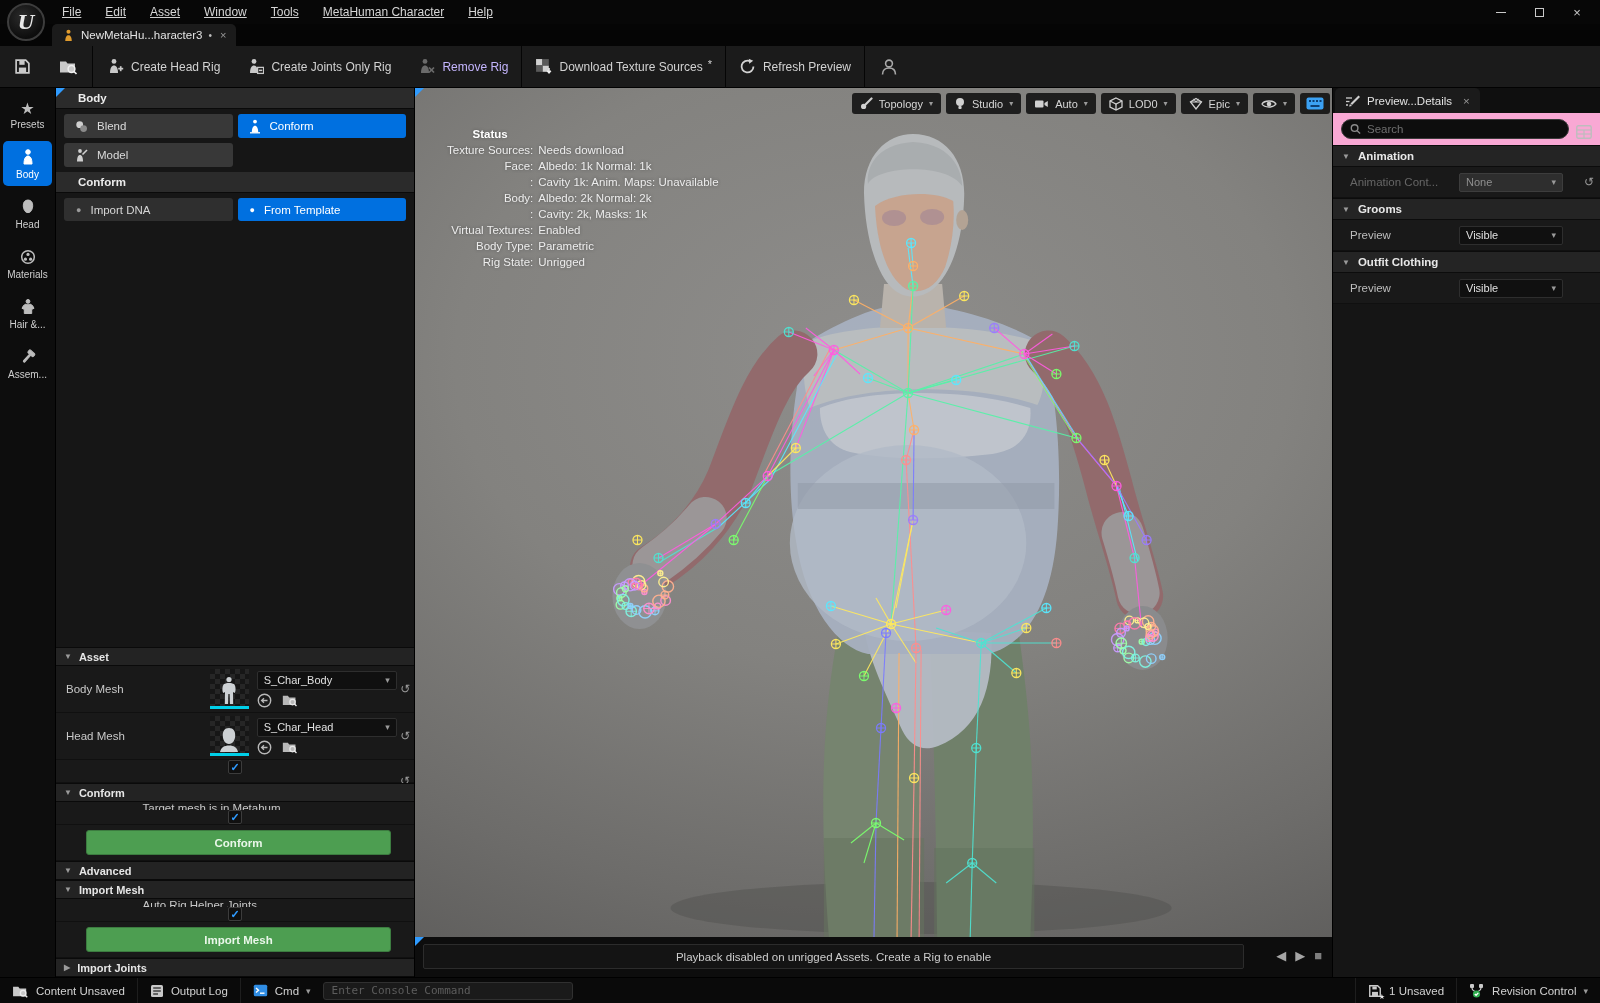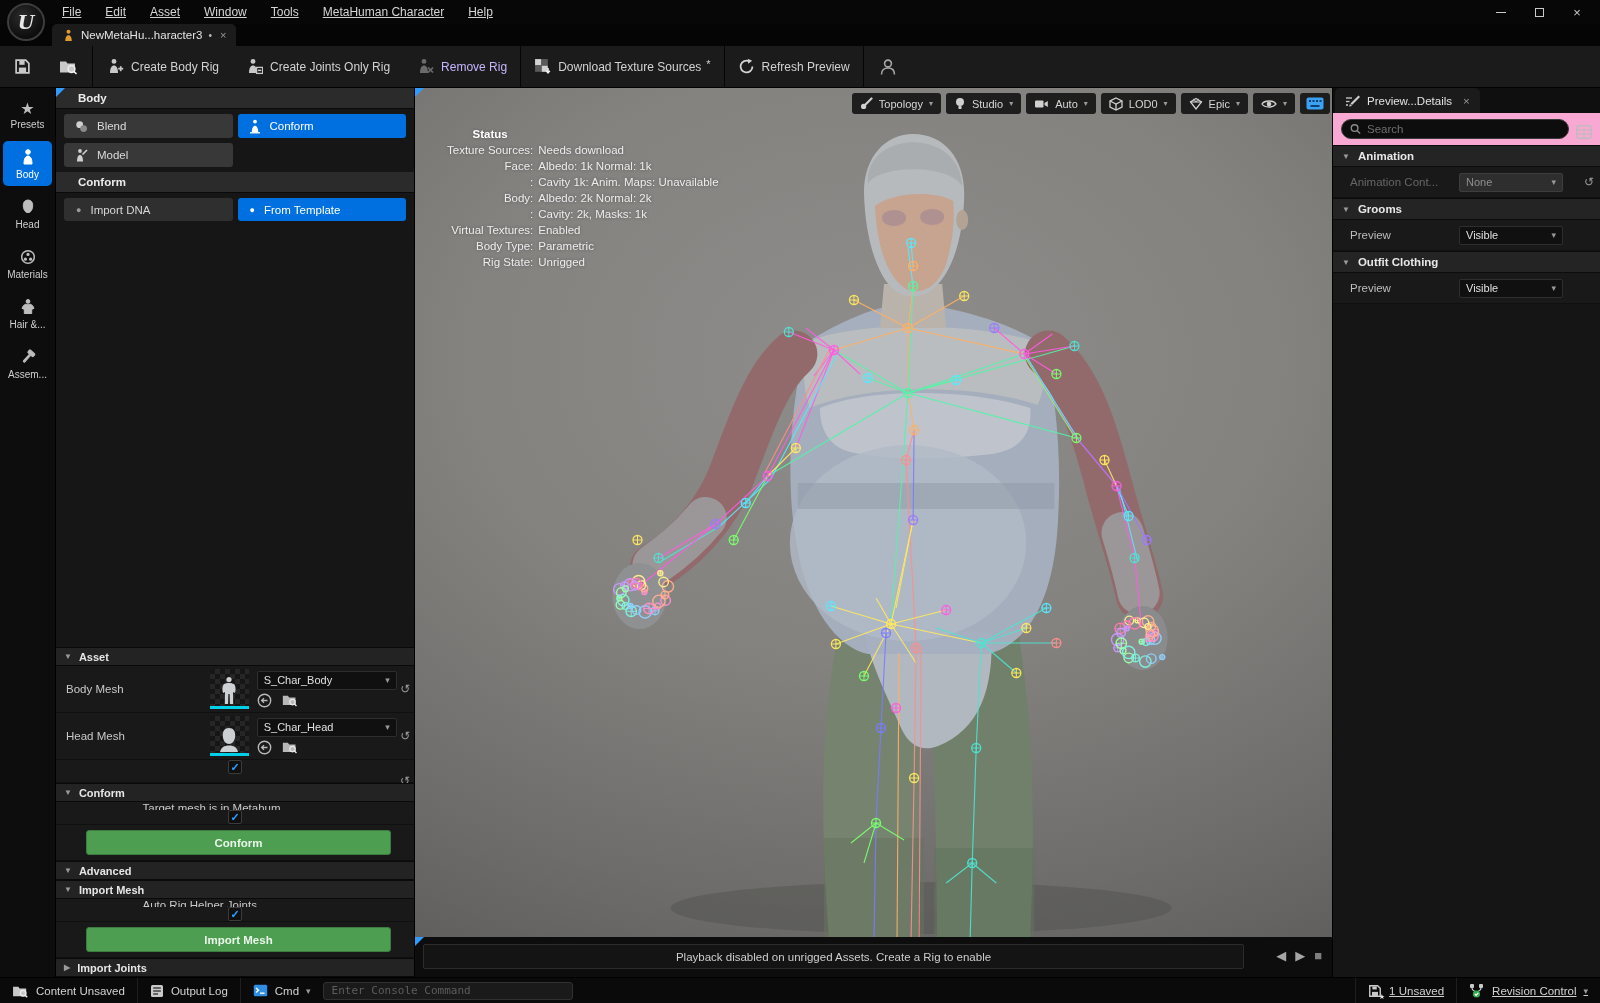--- a/index.html
+++ b/index.html
@@ -117,21 +117,21 @@
   .rp-row.disabled .rlab { color:#666; }
   .rp-row.disabled .dd { background:#2e2e2e; border-color:#3d3d3d; color:#8f8f8f; }
   .rp-fill { flex:1; background:#151515; }
 
   
   .statusbar { position:absolute; left:0; right:0; bottom:0; height:26px; background:#0a0a0a; border-top:1px solid #000; display:flex; align-items:center; }
   .sb-btn { display:flex; align-items:center; gap:7px; height:26px; padding:0 12px; color:#d2d2d2; font-size:11.5px; white-space:nowrap; }
   .sb-sep { width:1px; height:26px; background:#1e1e1e; }
   .console-input { width:250px; height:18px; background:#1a1a1a; border:1px solid #303030; border-radius:3px; color:#cfcfcf; font-family:"DejaVu Sans Mono", monospace; font-size:11px; padding:0 8px; outline:none; }
   .console-input::placeholder { color:#5d5d5d; }
-  .sb-right { margin-left:auto; display:flex; align-items:flex-end;text-decoration:underline; }
+  .sb-right { margin-left:auto; display:flex; align-items:flex-end; }
   .chev-sm { color:#9a9a9a; font-size:9px; }
   .unsaved-icon { position:relative; display:inline-flex; }
   .unsaved-icon .star { position:absolute; right:-3px; bottom:-3px; font-size:7px; color:#e8e8e8; }
 </style>
 </head>
 <body>
 
 <div class="app">
 
   <div class="titlebar">
@@ -188,21 +188,21 @@
         </svg>
     </div>
     <div class="tsep"></div>
     <div class="tbtn">
       <svg width="18" height="17" viewBox="0 0 18 17">
           <circle cx="8" cy="3.4" r="2.4" fill="#c9c9c9"></circle>
           <path d="M4 15 C4 9.6 5.8 7.4 8 7.4 C10.2 7.4 12 9.6 12 15 Z" fill="#c9c9c9"></path>
           <rect x="12.2" y="9.8" width="5" height="1.7" fill="#c9c9c9"></rect>
           <rect x="13.85" y="8.2" width="1.7" height="5" fill="#c9c9c9"></rect>
         </svg>
-      <span>Create Body Rig</span>
+      <span>Create Head Rig</span>
     </div>
     <div class="tbtn">
       <svg width="18" height="17" viewBox="0 0 18 17">
           <circle cx="8" cy="3.4" r="2.4" fill="#c9c9c9"></circle>
           <path d="M4 15 C4 9.6 5.8 7.4 8 7.4 C10.2 7.4 12 9.6 12 15 Z" fill="#c9c9c9"></path>
           <rect x="11.6" y="9.4" width="6" height="6" fill="none" stroke="#c9c9c9" stroke-width="1.3"></rect>
           <rect x="12.9" y="11.6" width="3.4" height="1.5" fill="#c9c9c9"></rect>
         </svg>
       <span>Create Joints Only Rig</span>
     </div>

